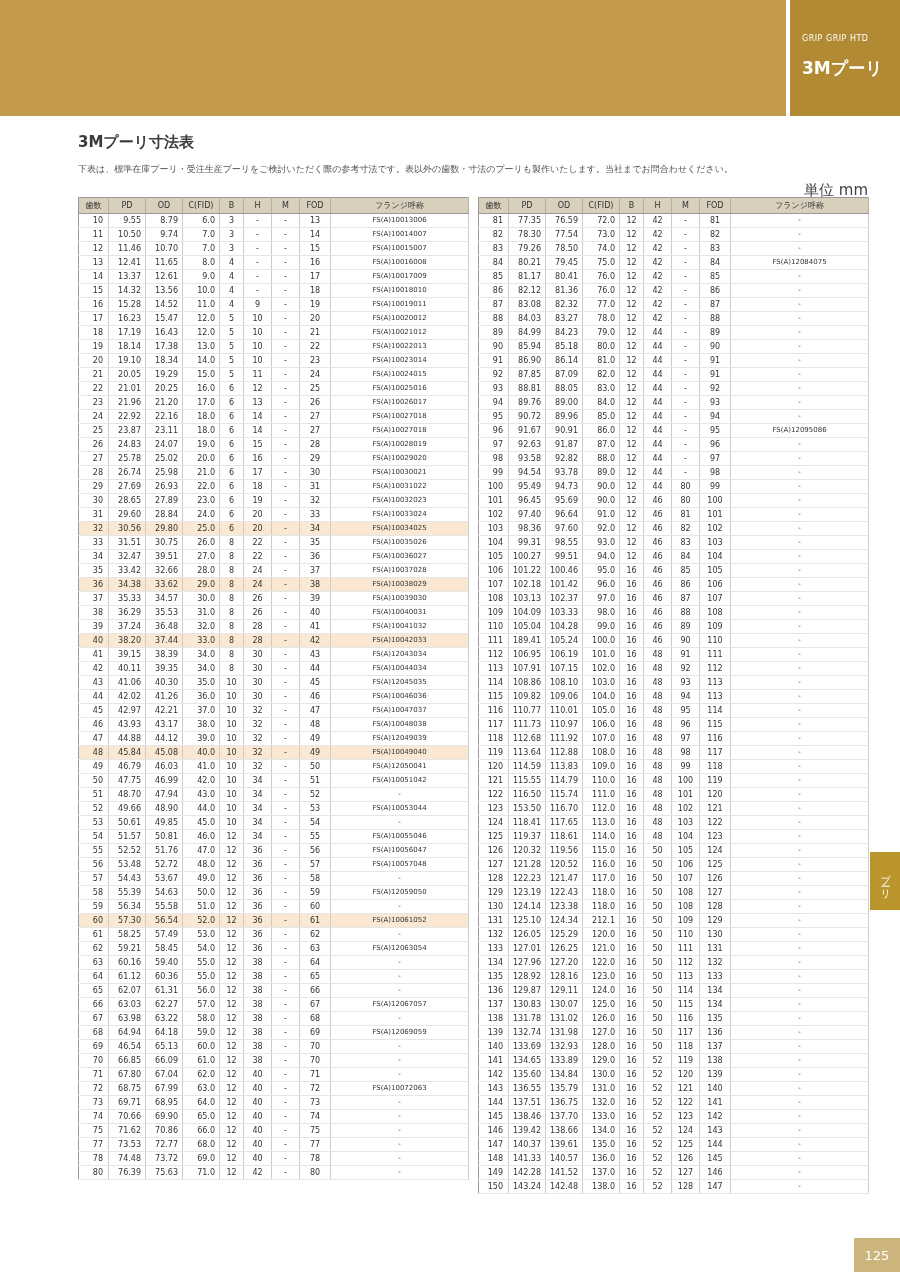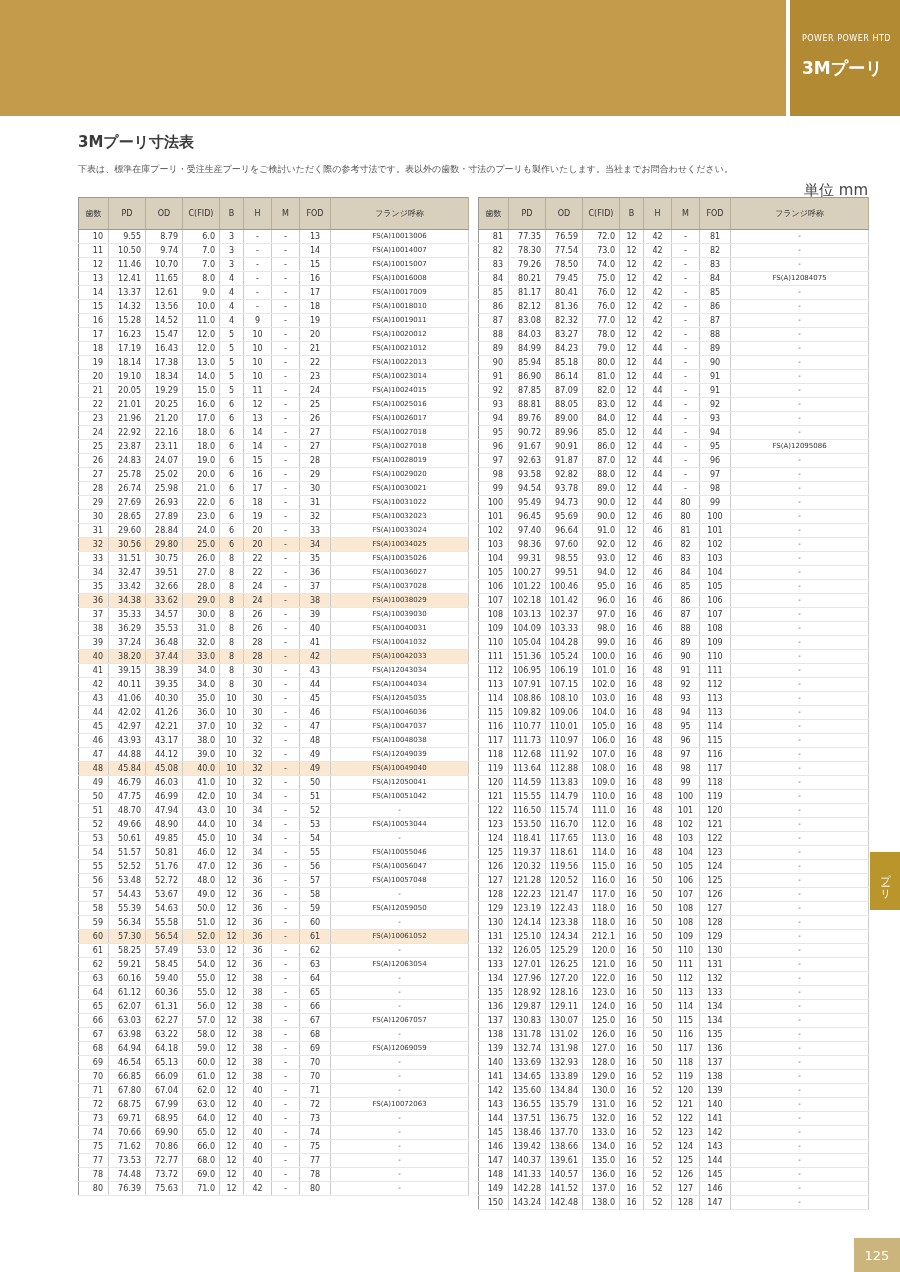--- a/index.html
+++ b/index.html
@@ -14,21 +14,21 @@
 
   
   .page-title { position:absolute; left:78px; top:133px; font-size:15px; font-weight:bold; color:#3a3a3a; }
   .page-desc  { position:absolute; left:78px; top:163px; font-size:9px; color:#555; width:760px; }
   .unit-label { position:absolute; right:32px; top:181px; font-size:15px; color:#444; }
 
   
   table { position:absolute; top:197px; width:390px; border-collapse:collapse; table-layout:fixed; border:1px solid #999; background:#fff; }
   #left-table  { left:78px; }
   #right-table { left:478px; }
-  th { background:#D8CFBC; font-weight:normal; font-size:8px; color:#333; height:32px; border-right:1px solid #b7ae9c; border-bottom:1px solid #999; }
+  th { background:#D8CFBC; font-weight:normal; font-size:8px; color:#333; height:16px; border-right:1px solid #b7ae9c; border-bottom:1px solid #999; }
   td { font-size:8px; color:#333; height:13.2px; line-height:13px; border-right:1px solid #ccc; border-bottom:1px solid #e6e6e6; white-space:nowrap; padding:0 3px; }
   tr.stock td { background:#FAE8D2; }
 
   .col0 { width:30px;  text-align:right;  padding-right:5px; }
   .col1, .col2, .col3 { width:37px; text-align:right; padding-right:4px; }
   .col4 { width:24px;  text-align:center; padding:0; }
   .col5, .col6 { width:28px; text-align:center; padding:0; }
   .col7 { width:31px;  text-align:center; padding:0; }
   .col8 { width:138px; text-align:center; padding:0; font-size:7px; }
   th[class^="col"] { text-align:center; padding:0 1px; font-size:8px; }
@@ -41,21 +41,21 @@
   .side-tab { position:absolute; right:0; top:852px; width:30px; height:58px; background:#B9952B; color:#fff;
               writing-mode:vertical-rl; display:flex; align-items:center; justify-content:center; font-size:10px; letter-spacing:2px; }
   .page-num { position:absolute; right:0; bottom:0; width:46px; height:34px; background:#CBB57D; color:#fff;
               display:flex; align-items:center; justify-content:center; font-size:13px; }
 </style>
 </head>
 <body>
 
 <div class="topband"></div>
 <div class="topblock">
-  <div class="brand-small">POWER POWER HTD</div>
+  <div class="brand-small">GRIP GRIP HTD</div>
   <div class="brand-large">3Mプーリ</div>
 </div>
 
 <div class="page-title">3Mプーリ寸法表</div>
 <div class="page-desc">下表は、標準在庫プーリ・受注生産プーリをご検討いただく際の参考寸法です。表以外の歯数・寸法のプーリも製作いたします。当社までお問合わせください。</div>
 <div class="unit-label">単位  mm</div>
 
 <table id="left-table">
   <thead>
       <tr>
@@ -1173,21 +1173,21 @@
         <td class="col2">104.28</td>
         <td class="col3">99.0</td>
         <td class="col4">16</td>
         <td class="col5">46</td>
         <td class="col6">89</td>
         <td class="col7">109</td>
         <td class="col8">-</td>
       </tr>
       <tr>
         <td class="col0">111</td>
-        <td class="col1">151.36</td>
+        <td class="col1">189.41</td>
         <td class="col2">105.24</td>
         <td class="col3">100.0</td>
         <td class="col4">16</td>
         <td class="col5">46</td>
         <td class="col6">90</td>
         <td class="col7">110</td>
         <td class="col8">-</td>
       </tr>
       <tr>
         <td class="col0">112</td>

